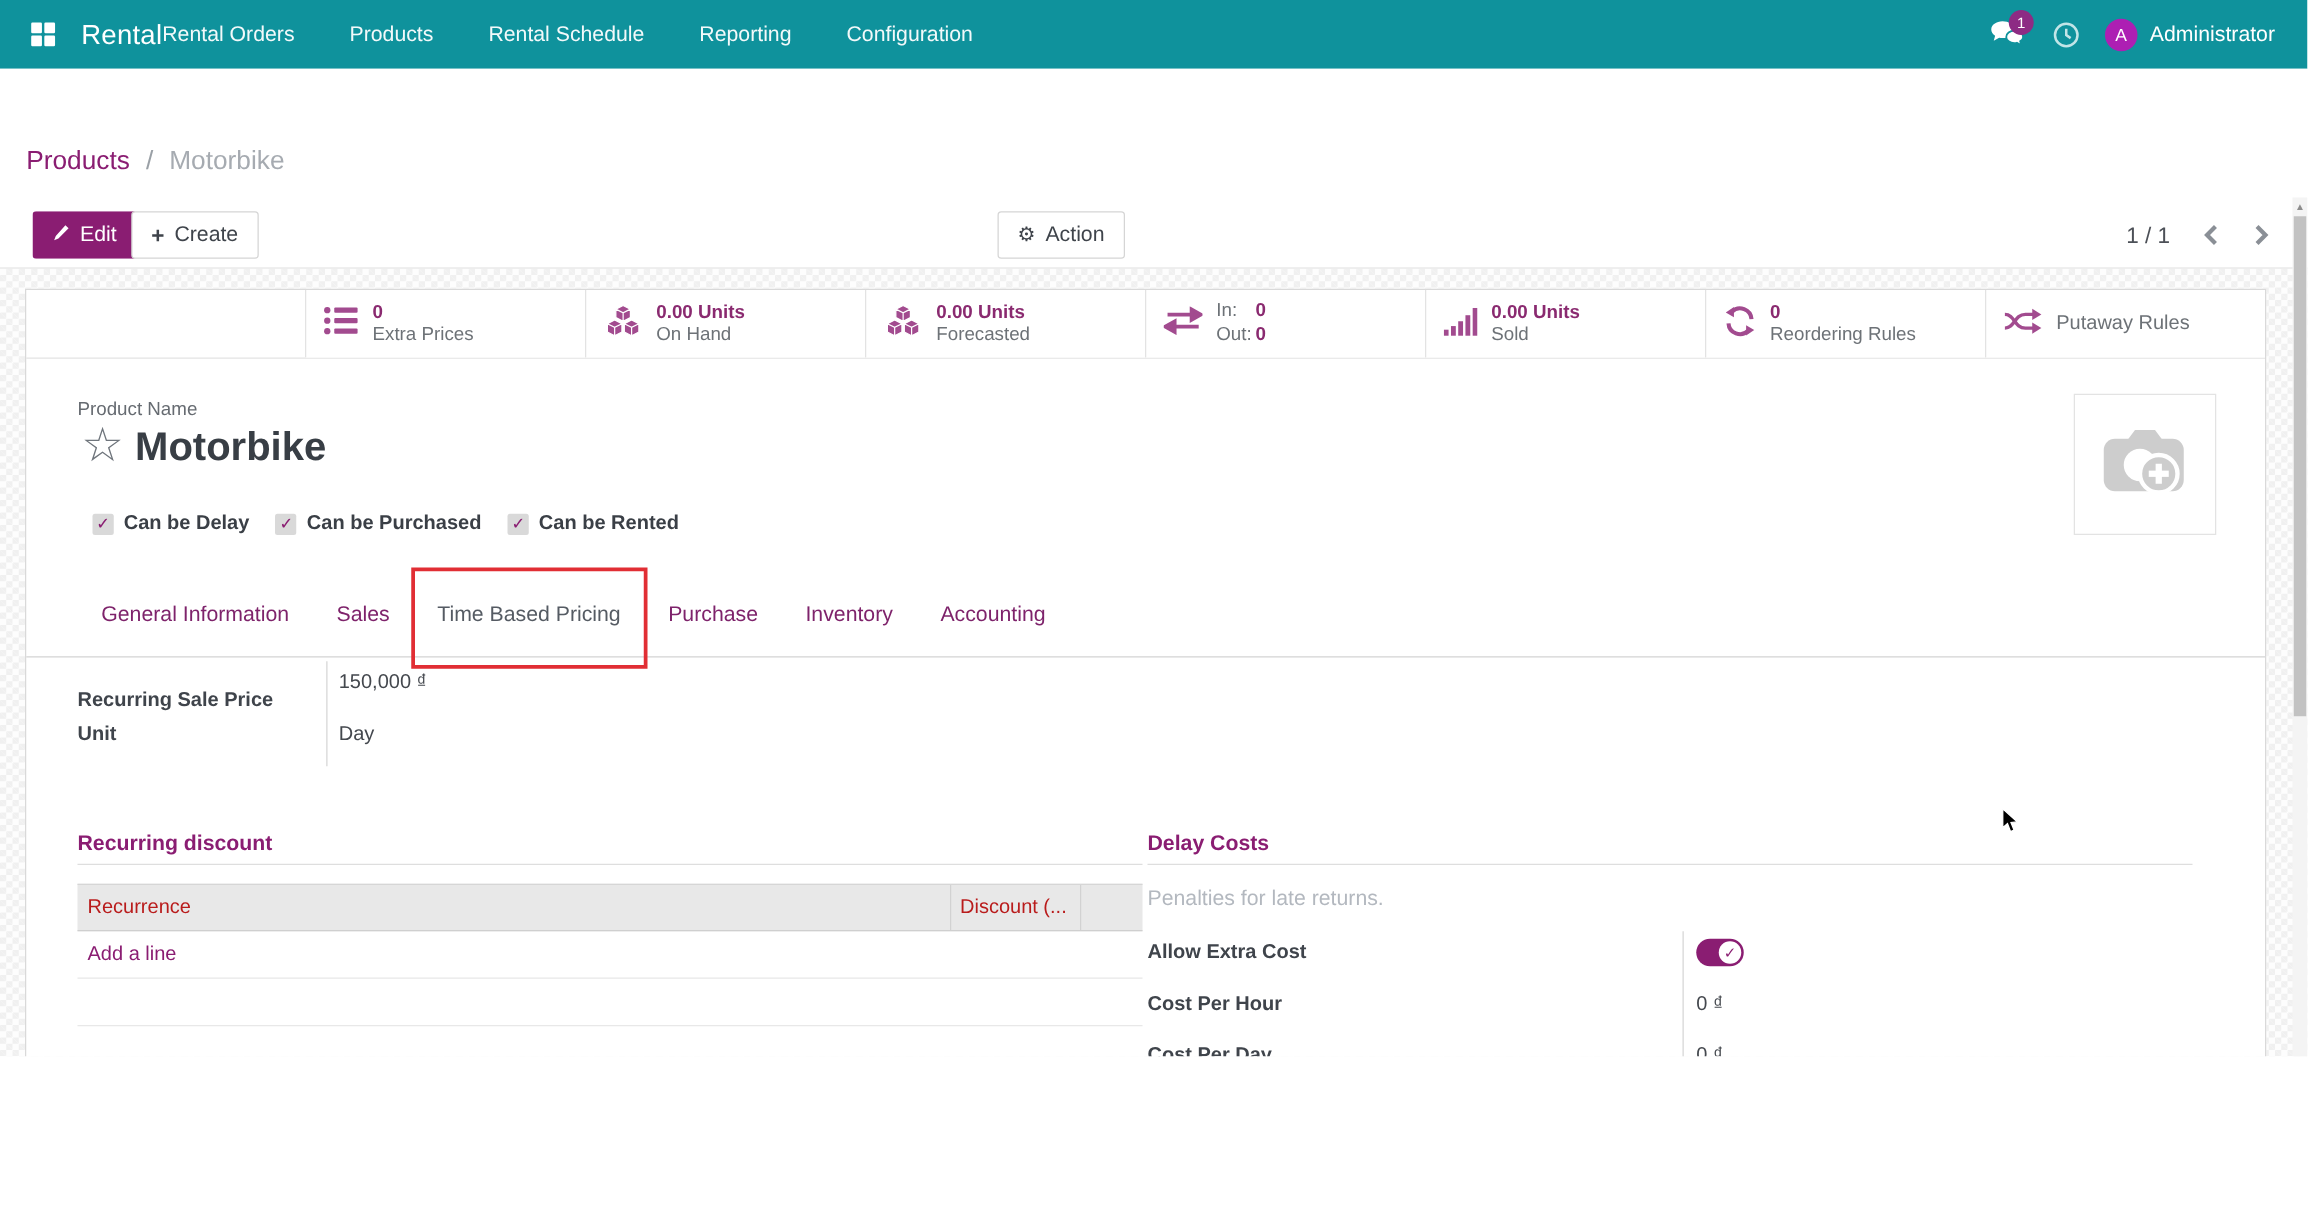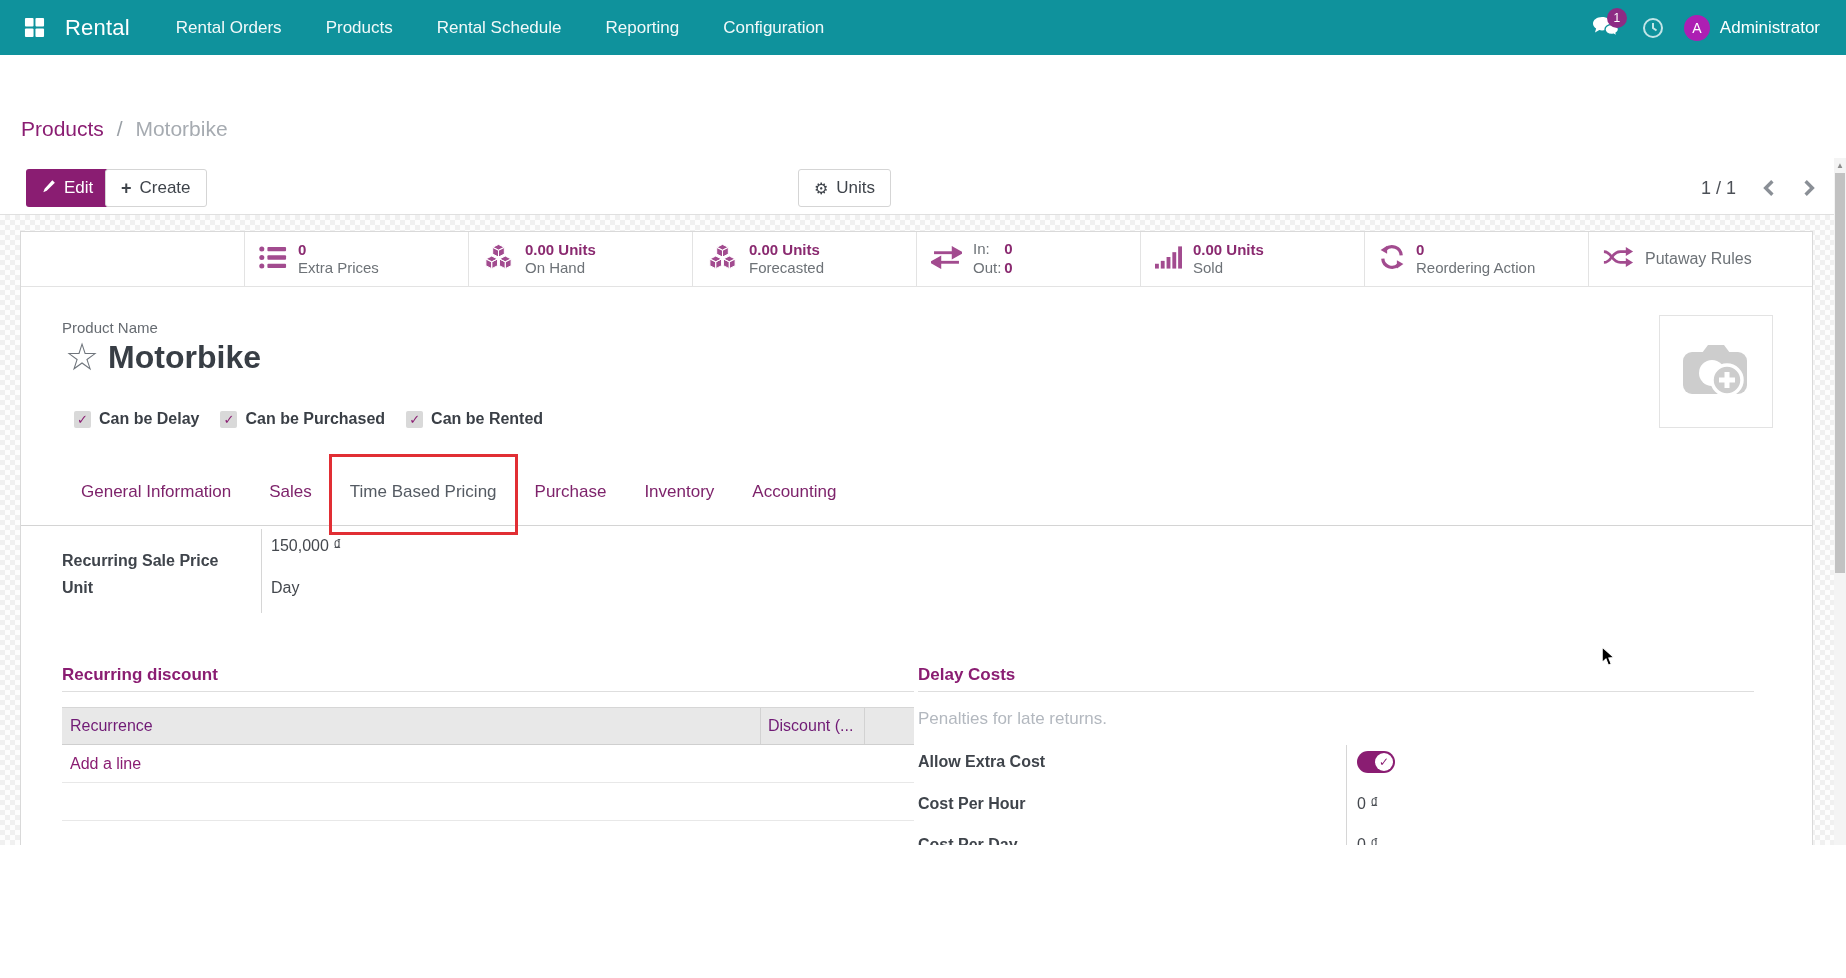--- a/index.html
+++ b/index.html
@@ -6,21 +6,21 @@
   html,body { width:1846px; height:978px; overflow:hidden; }
   body { font-family:"Liberation Sans","DejaVu Sans",sans-serif; background:#fff; }
   #app { position:relative; width:1846px; height:845px; overflow:hidden; }
 
   
   .navbar { position:absolute; top:0; left:0; right:0; height:55px; background:#0f929c;
             display:flex; align-items:center; color:#fff; }
   .nav-left { display:flex; align-items:center; padding-left:24px; }
   .apps-toggle { display:flex; align-items:center; cursor:pointer; }
   .brand { font-size:22px; font-weight:500; margin-left:20px; letter-spacing:.2px; }
-  .nav-menus { display:flex; align-items:flex-start; margin-left:46px; gap:44px; }
+  .nav-menus { display:flex; align-items:flex-start; gap:44px; }
   .nav-item { font-size:17px; color:rgba(255,255,255,.95); cursor:pointer; white-space:nowrap; }
   .systray { position:absolute; right:26px; top:0; height:55px; display:flex; align-items:center; gap:20px; }
   .msg-wrap { position:relative; width:30px; height:26px; cursor:pointer; }
   .badge { position:absolute; top:-7px; left:15px; min-width:20px; height:20px; border-radius:10px;
            background:#8d2b84; color:#fff; font-size:12px; display:flex; align-items:center;
            justify-content:center; padding:0 5px; }
   .clock { width:22px; height:22px; cursor:pointer; opacity:.85; }
   .user-menu { display:flex; align-items:center; gap:10px; cursor:pointer; }
   .avatar { width:26px; height:26px; border-radius:50%; background:#ad1fb3; color:#fff;
             font-size:14px; display:flex; align-items:center; justify-content:center; }
@@ -92,21 +92,21 @@
   .fg-rule { position:absolute; left:240px; top:297px; width:1px; height:84px; background:#d6d6d6; }
   .frow-label { position:absolute; left:41px; font-size:16px; font-weight:bold; color:#3f444b; }
   .frow-value { position:absolute; left:250px; font-size:16px; color:#44484e; }
 
   
   .col-title { position:absolute; top:433px; font-size:17px; font-weight:bold; color:#8a1d72; }
   .col-hr { position:absolute; top:459px; border-top:1px solid #dedede; }
 
   .rd-table { position:absolute; left:41px; top:475px; width:852px; font-size:16px; }
   .rd-head { display:flex; height:38px; background:#e8e8e8; border-top:1px solid #d6d6d6;
-             border-bottom:1px solid #cfcfcf; align-items:center; color:#701a75; }
+             border-bottom:1px solid #cfcfcf; align-items:center; color:#b91c1c; }
   .rd-h1 { flex:1; padding-left:8px; cursor:pointer; }
   .rd-h2 { width:104px; border-left:1px solid #d2d2d2; padding-left:7px; height:100%;
            display:flex; align-items:center; cursor:pointer; white-space:nowrap; overflow:hidden; }
   .rd-h3 { width:50px; border-left:1px solid #d2d2d2; height:100%; }
   .rd-row { height:38px; border-bottom:1px solid #e8e8e8; display:flex; align-items:center; padding-left:8px; }
   .add-line { color:#8a1d72; cursor:pointer; }
   .rd-bar { position:absolute; left:41px; top:661px; width:852px; height:17px; background:#e9e9e9; }
 
   .dc-placeholder { position:absolute; left:897px; top:477px; font-size:17px; color:#b3b8bf; }
   .dc-rule { position:absolute; left:1325px; top:513px; width:1px; height:118px; background:#d6d6d6; }
@@ -196,21 +196,21 @@
           </svg>
       </span>
       <span>Edit</span>
     </div>
     <div class="btn btn-default btn-create">
       <span style="font-weight:bold;font-size:18px">+</span>
       <span>Create</span>
     </div>
     <div class="btn btn-default btn-action">
       <span style="font-size:16px">⚙</span>
-      <span>Units</span>
+      <span>Action</span>
     </div>
 
     <div class="pager">
       <span class="pager-value">1 / 1</span>
       <span class="pager-arrow">
         <svg width="14" height="18" viewBox="0 0 10 16" fill="none" stroke="#8a8f96" stroke-width="3">
             <path d="M8 2 L2 8 L8 14"></path>
           </svg>
       </span>
       <span class="pager-arrow">
@@ -308,21 +308,21 @@
               <g fill="none" stroke="#a24b8f" stroke-width="3">
                 <path d="M20.5 10.5 A 8.5 8.5 0 0 0 6 5"></path>
                 <path d="M3.5 13.5 A 8.5 8.5 0 0 0 18 19"></path>
               </g>
               <polygon fill="#a24b8f" points="7.5,1.5 7.5,9 1.5,5.5"></polygon>
               <polygon fill="#a24b8f" points="16.5,22.5 16.5,15 22.5,18.5"></polygon>
             </svg>
           </span>
           <span class="sb-text">
             <span class="sb-value">0</span>
-            <span class="sb-label">Reordering Action</span>
+            <span class="sb-label">Reordering Rules</span>
           </span>
         </div>
         <div class="smart-btn">
           <span>
             <svg width="31" height="22" viewBox="0 0 34 24">
               <g fill="none" stroke="#a24b8f" stroke-width="3">
                 <path d="M1 6 C 10 6 9 18 19 18 L 26 18"></path>
                 <path d="M1 18 C 10 18 9 6 19 6 L 26 6"></path>
               </g>
               <polygon fill="#a24b8f" points="25,13 33,18 25,23"></polygon>

